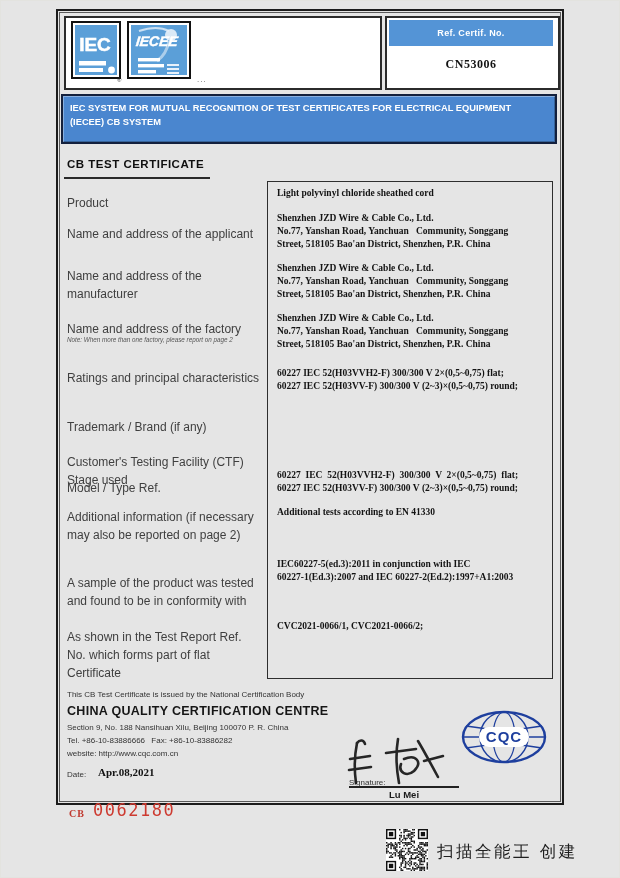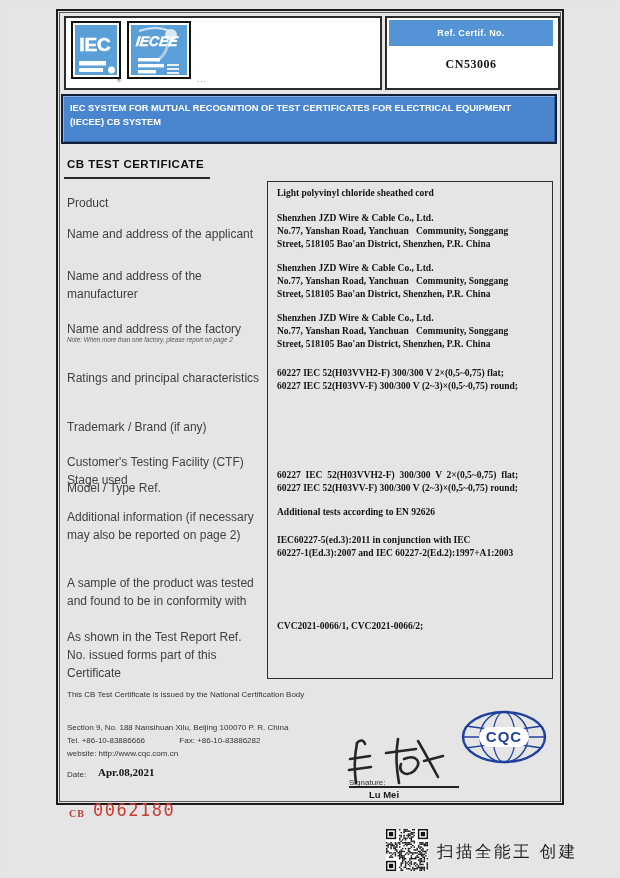--- a/index.html
+++ b/index.html
@@ -34,27 +34,27 @@
   .lbl{position:absolute;left:66px;width:196px;font-size:12px;color:#3f3f3f;line-height:1.5;}
   .note{position:absolute;left:66px;width:200px;font-size:6.3px;font-style:italic;color:#555;}
   .val{position:absolute;left:276px;width:268px;font-family:"Liberation Serif",serif;font-weight:600;
        font-size:9.5px;color:#131313;line-height:1.38;white-space:pre-wrap;}
 
   
   .issued{position:absolute;left:66px;top:689px;font-size:8px;color:#333;}
   .org{position:absolute;left:66px;top:703px;font-size:12.5px;font-weight:700;color:#161616;letter-spacing:.3px;}
   .addr{position:absolute;left:66px;top:722px;font-size:8px;color:#333;}
   .telfax{position:absolute;left:66px;top:735px;font-size:8px;color:#333;}
-  .telfax .fax{margin-left:32px;}
+  .telfax .fax{margin-left:4px;}
   .website{position:absolute;left:66px;top:748px;font-size:8px;color:#333;}
   .date-lbl{position:absolute;left:66px;top:769px;font-size:8px;color:#333;text-align:center;}
   .date-val{position:absolute;left:97px;top:765px;font-family:"Liberation Serif",serif;font-weight:700;font-size:11px;color:#121212;}
   .sig-lbl{position:absolute;left:308px;top:777px;font-size:8px;color:#333;padding-left:40px;}
   .sig-line{position:absolute;left:348px;top:785px;width:110px;border-top:2px solid #222;}
-  .sig-name{position:absolute;left:328px;top:788px;width:110px;text-align:center;font-size:9.5px;font-weight:700;color:#1a1a1a;}
+  .sig-name{position:absolute;left:348px;top:788px;width:110px;text-align:center;font-size:9.5px;font-weight:700;color:#1a1a1a;}
   .sig-hand{position:absolute;left:340px;top:728px;}
   .cqc{position:absolute;left:458px;top:708px;}
 
   
   .cb-pre{position:absolute;left:68px;top:807px;color:#c0392f;font-family:"Liberation Serif",serif;
           font-weight:700;font-size:10px;letter-spacing:1px;}
   .serial{position:absolute;left:92px;top:799px;color:#cd3a30;font-family:"DejaVu Sans Mono",monospace;
           font-size:17px;letter-spacing:1.5px;}
 
   
@@ -141,30 +141,31 @@
   <div class="val" style="top:417px"></div>
 
   <div class="lbl" style="top:452px">Customer's Testing Facility (CTF) Stage used</div>
   <div class="val" style="top:452px"></div>
 
   <div class="lbl" style="top:478px">Model / Type Ref.</div>
   <div class="val" style="top:468px">60227  IEC  52(H03VVH2-F)  300/300  V  2×(0,5~0,75)  flat;
 60227 IEC 52(H03VV-F) 300/300 V (2~3)×(0,5~0,75) round;</div>
 
   <div class="lbl" style="top:507px">Additional information (if necessary may also be reported on page 2)</div>
-  <div class="val" style="top:505px">Additional tests according to EN 92626</div>
+  <div class="val" style="top:505px">Additional tests according to EN 41330</div>
 
   <div class="lbl" style="top:573px">A sample of the product was tested and found to be in conformity with</div>
-  <div class="val" style="top:533px">IEC60227-5(ed.3):2011 in conjunction with IEC
+  <div class="val" style="top:557px">IEC60227-5(ed.3):2011 in conjunction with IEC
 60227-1(Ed.3):2007 and IEC 60227-2(Ed.2):1997+A1:2003</div>
 
-  <div class="lbl" style="top:627px">As shown in the Test Report Ref. No. issued forms part of this Certificate</div>
+  <div class="lbl" style="top:627px">As shown in the Test Report Ref. No. which forms part of flat Certificate</div>
   <div class="val" style="top:619px">CVC2021-0066/1, CVC2021-0066/2;</div>
 
   <div class="issued">This CB Test Certificate is issued by the National Certification Body</div>
+  <div class="org">CHINA QUALITY CERTIFICATION CENTRE</div>
   <div class="addr">Section 9, No. 188 Nansihuan Xilu, Beijing 100070 P. R. China</div>
   <div class="telfax">
     <span>Tel. +86-10-83886666</span>
     <span class="fax">Fax: +86-10-83886282</span>
   </div>
   <div class="website">website: http://www.cqc.com.cn</div>
 
   <div class="date-lbl">Date:</div>
   <div class="date-val">Apr.08,2021</div>
 

